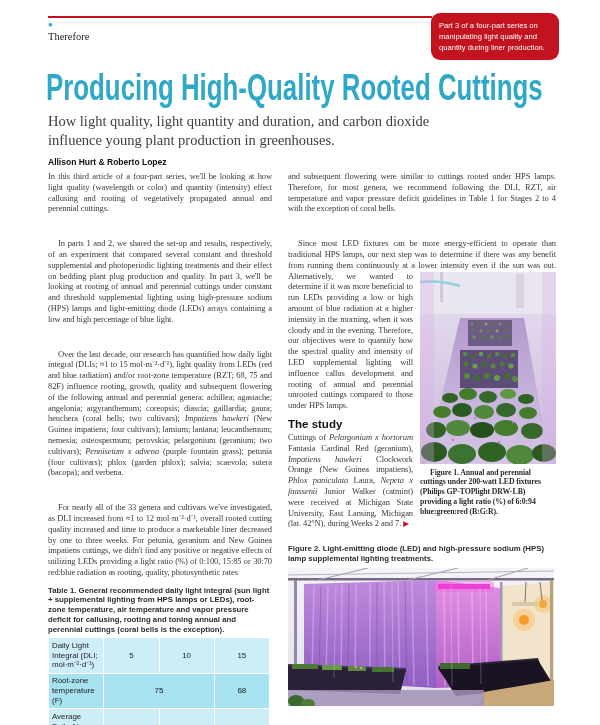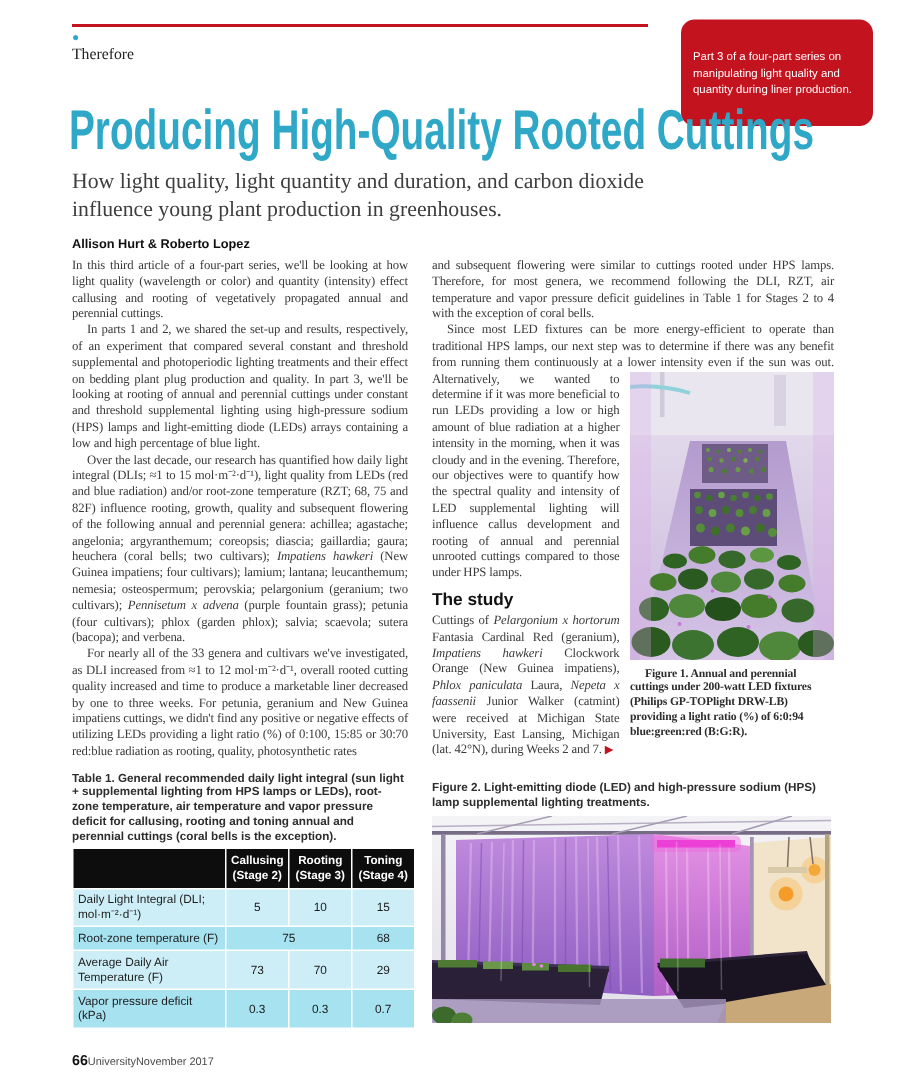--- a/index.html
+++ b/index.html
@@ -1,37 +1,37 @@
 <!DOCTYPE html>
 <html style="--accent-red: #c2131f; --accent-teal: #2fa8c8; --table-header-bg: #0d0d0d; --table-row-light: #cdeef7; --table-row-dark: #a6e2ef;"><head>
 <meta charset="utf-8">
 <style>
   html,body{margin:0;padding:0;background:#ffffff;}
   .page{position:relative;width:600px;height:725px;background:#fff;overflow:hidden;
         font-family:"Liberation Sans",sans-serif;color:#222;}
 
   
   .red-rule{position:absolute;left:48px;top:16px;width:384px;height:2px;background:var(--accent-red,#c2131f);}
-  .tag-box{position:absolute;left:454px;top:13px;width:112px;background:var(--accent-red,#c2131f);
-           color:#fff;font-size:7.6px;line-height:1.45;padding:19px 8px;border-radius:9px;}
+  .tag-box{position:absolute;left:431px;top:13px;width:112px;background:var(--accent-red,#c2131f);
+           color:#fff;font-size:7.6px;line-height:1.45;padding:7px 8px;border-radius:9px;}
   .section{position:absolute;left:48px;top:21px;}
   .bullet{display:block;color:var(--accent-teal,#2fa8c8);font-size:8px;line-height:8px;}
   .section-label{display:block;margin-top:2px;font-family:"Liberation Serif",serif;font-size:10.5px;color:#222;}
   .title{position:absolute;left:46px;top:66px;white-space:nowrap;font-weight:700;font-size:34px;
          color:var(--accent-teal,#2fa8c8);transform:scale(0.76,1.1);transform-origin:top left;letter-spacing:0;}
   .subtitle{position:absolute;left:48px;top:112px;width:410px;font-family:"Liberation Serif",serif;
             font-size:14.5px;line-height:19px;color:#3e3e3e;}
   .byline{position:absolute;left:48px;top:157px;font-size:8.5px;font-weight:700;color:#111;}
 
   
   .col-left{position:absolute;left:48px;top:171px;width:224px;}
   .col-right{position:absolute;left:288px;top:171px;width:268px;}
   .body-p{margin:0;font-family:"Liberation Serif",serif;font-size:8.5px;line-height:10.8px;
           color:#3a3a3a;text-align:justify;letter-spacing:-0.1px;}
-  .indent{text-indent:10px;}
+  .indent{text-indent:10px;margin-top:24px;}
   .it{font-style:italic;}
   .continue-arrow{color:var(--accent-red,#c2131f);font-size:7.5px;font-family:"DejaVu Sans",sans-serif;}
 
   
   .table-caption{margin-top:8px;font-size:7.8px;line-height:9.7px;font-weight:700;color:#2d2d2d;}
   table.data-table{margin-top:3px;border-collapse:separate;border-spacing:1.5px;width:222px;table-layout:fixed;}
   .data-table th{background:var(--table-header-bg,#0d0d0d);color:#fff;font-size:7.8px;line-height:1.25;
                  font-weight:700;text-align:center;vertical-align:middle;padding:3px 1px;white-space:pre-line;}
   .data-table td{font-size:7.9px;line-height:1.25;color:#1c1c1c;vertical-align:middle;padding:2.5px 3px;}
   .data-table td.lbl{font-weight:400;text-align:left;}
@@ -78,29 +78,20 @@
   <div class="col-left">
     <p class="body-p">In this third article of a four-part series, we'll be looking at how light quality (wavelength or color) and quantity (intensity) effect callusing and rooting of vegetatively propagated annual and perennial cuttings.</p>
     <p class="body-p indent">In parts 1 and 2, we shared the set-up and results, respectively, of an experiment that compared several constant and threshold supplemental and photoperiodic lighting treatments and their effect on bedding plant plug production and quality. In part 3, we'll be looking at rooting of annual and perennial cuttings under constant and threshold supplemental lighting using high-pressure sodium (HPS) lamps and light-emitting diode (LEDs) arrays containing a low and high percentage of blue light.</p>
     <p class="body-p indent"><span>Over the last decade, our research has quantified how daily light integral (DLIs; ≈1 to 15 mol·m⁻²·d⁻¹), light quality from LEDs (red and blue radiation) and/or root-zone temperature (RZT; 68, 75 and 82F) influence rooting, growth, quality and subsequent flowering of the following annual and perennial genera: achillea; agastache; angelonia; argyranthemum; coreopsis; diascia; gaillardia; gaura; heuchera (coral bells; two cultivars); </span><span class="it">Impatiens hawkeri</span><span> (New Guinea impatiens; four cultivars); lamium; lantana; leucanthemum; nemesia; osteospermum; perovskia; pelargonium (geranium; two cultivars); </span><span class="it">Pennisetum x advena</span><span> (purple fountain grass); petunia (four cultivars); phlox (garden phlox); salvia; scaevola; sutera (bacopa); and verbena.</span></p>
     <p class="body-p indent">For nearly all of the 33 genera and cultivars we've investigated, as DLI increased from ≈1 to 12 mol·m⁻²·d⁻¹, overall rooted cutting quality increased and time to produce a marketable liner decreased by one to three weeks. For petunia, geranium and New Guinea impatiens cuttings, we didn't find any positive or negative effects of utilizing LEDs providing a light ratio (%) of 0:100, 15:85 or 30:70 red:blue radiation as rooting, quality, photosynthetic rates</p>
 
     <div class="table-caption">Table 1. General recommended daily light integral (sun light + supplemental lighting from HPS lamps or LEDs), root-zone temperature, air temperature and vapor pressure deficit for callusing, rooting and toning annual and perennial cuttings (coral bells is the exception).</div>
 
     <table class="data-table">
       <tbody>
-          <tr>
-        <th class="w-lbl"></th>
-        <th class="w-val">Callusing
-(Stage 2)</th>
-        <th class="w-val">Rooting
-(Stage 3)</th>
-        <th class="w-val">Toning
-(Stage 4)</th>
-      </tr>
       <tr class="row-light">
         <td class="lbl">Daily Light Integral (DLI; mol·m⁻²·d⁻¹)</td>
         <td class="val">5</td>
         <td class="val">10</td>
         <td class="val">15</td>
       </tr>
       <tr class="row-dark">
         <td class="lbl">Root-zone temperature (F)</td>
         <td class="val" colspan="2">75</td>
         <td class="val">68</td>

